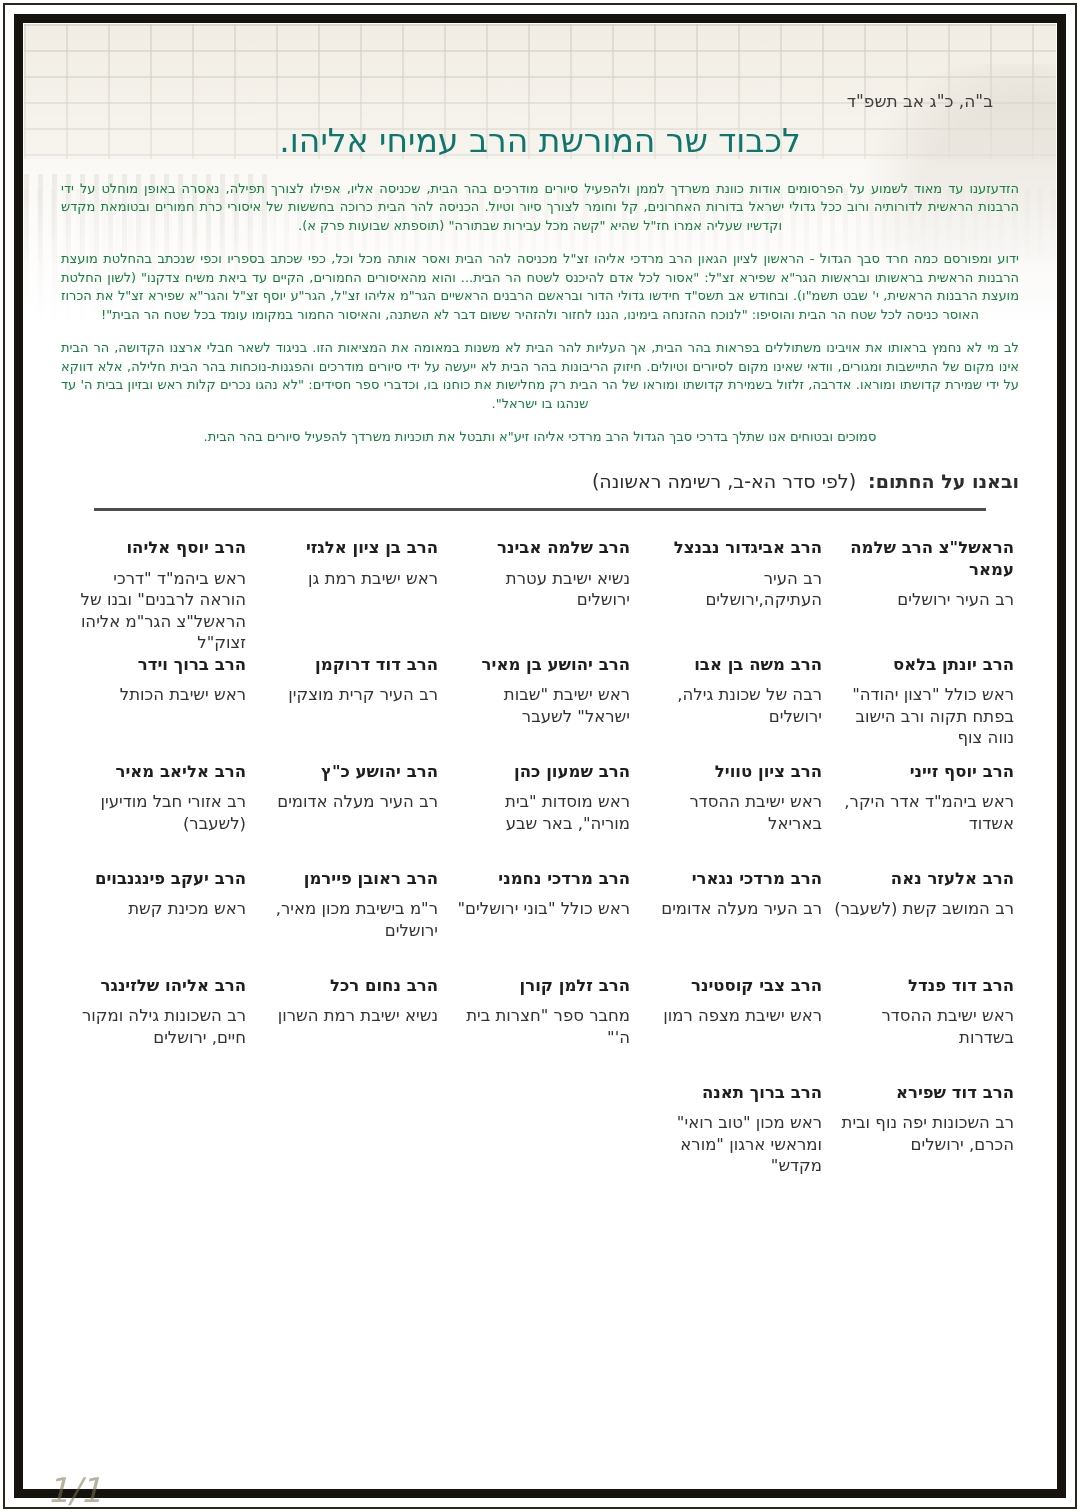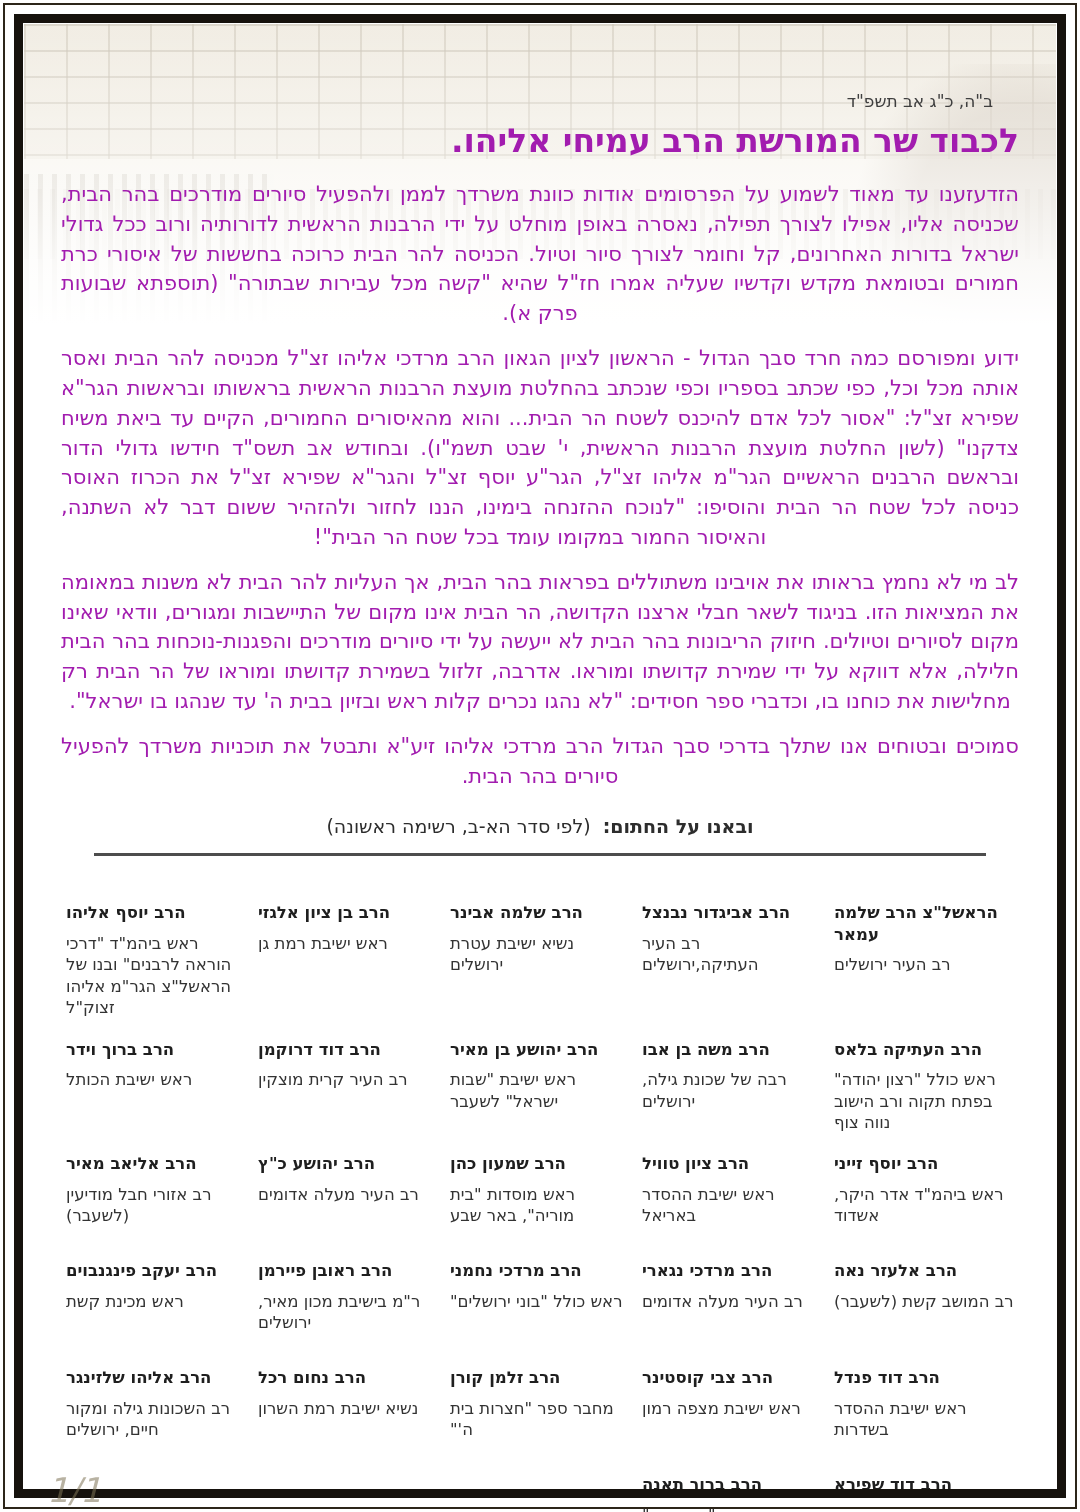--- a/index.html
+++ b/index.html
@@ -73,35 +73,36 @@
     color: #2d2d2d;
   }
   .date {
     text-align: right;
     padding-left: 0; padding-right: 26px;
     font-size: 17px;
     color: #3f3f3f;
     margin-bottom: 10px;
   }
   .title {
+    text-align: center;
     font-size: 33px;
-    font-weight: bold;
-    color: #a21caf;
+    font-weight: normal;
+    color: #0f766e;
     margin-bottom: 20px;
   }
   .para {
-    font-size: 21px;
+    font-size: 13px;
     line-height: 1.42;
     text-align: justify;
     text-align-last: center;
-    color: #a21caf;
+    color: #15803d;
     margin-bottom: 15px;
   }
   .sig-heading {
-    text-align: center;
+    text-align: right;
     font-size: 19px;
     margin-top: 24px;
     color: #2d2d2d;
   }
   .sig-heading .bold { font-weight: bold; }
   .sig-heading .note { margin-right: 6px; }
   .rule {
     width: 892px;
     height: 3px;
     background: #4d4d4d;
@@ -109,21 +110,21 @@
   }
   .sig-grid {
     width: 952px;
     margin: 26px auto 0;
     display: grid;
     grid-template-columns: repeat(5, 1fr);
     grid-auto-rows: minmax(107px, auto);
     column-gap: 8px;
     align-items: start;
   }
-  .sig-cell { text-align: left; padding: 0 2px; margin-top: 20px; }
+  .sig-cell { text-align: right; padding: 0 2px; }
   .sig-name {
     font-weight: bold;
     font-size: 16.5px;
     line-height: 1.3;
     color: #1f1f1f;
     margin-bottom: 9px;
   }
   .sig-title {
     font-size: 16.5px;
     line-height: 1.3;
@@ -179,21 +180,21 @@
       <div class="sig-cell">
         <div class="sig-name">הרב בן ציון אלגזי</div>
         <div class="sig-title">ראש ישיבת רמת גן</div>
       </div>
       <div class="sig-cell">
         <div class="sig-name">הרב יוסף אליהו</div>
         <div class="sig-title">ראש ביהמ"ד "דרכי הוראה לרבנים" ובנו של הראשל"צ הגר"מ אליהו זצוק"ל</div>
       </div>
 
       <div class="sig-cell">
-        <div class="sig-name">הרב העתיקה בלאס</div>
+        <div class="sig-name">הרב יונתן בלאס</div>
         <div class="sig-title">ראש כולל "רצון יהודה" בפתח תקוה ורב הישוב נווה צוף</div>
       </div>
       <div class="sig-cell">
         <div class="sig-name">הרב משה בן אבו</div>
         <div class="sig-title">רבה של שכונת גילה, ירושלים</div>
       </div>
       <div class="sig-cell">
         <div class="sig-name">הרב יהושע בן מאיר</div>
         <div class="sig-title">ראש ישיבת "שבות ישראל" לשעבר</div>
       </div>

